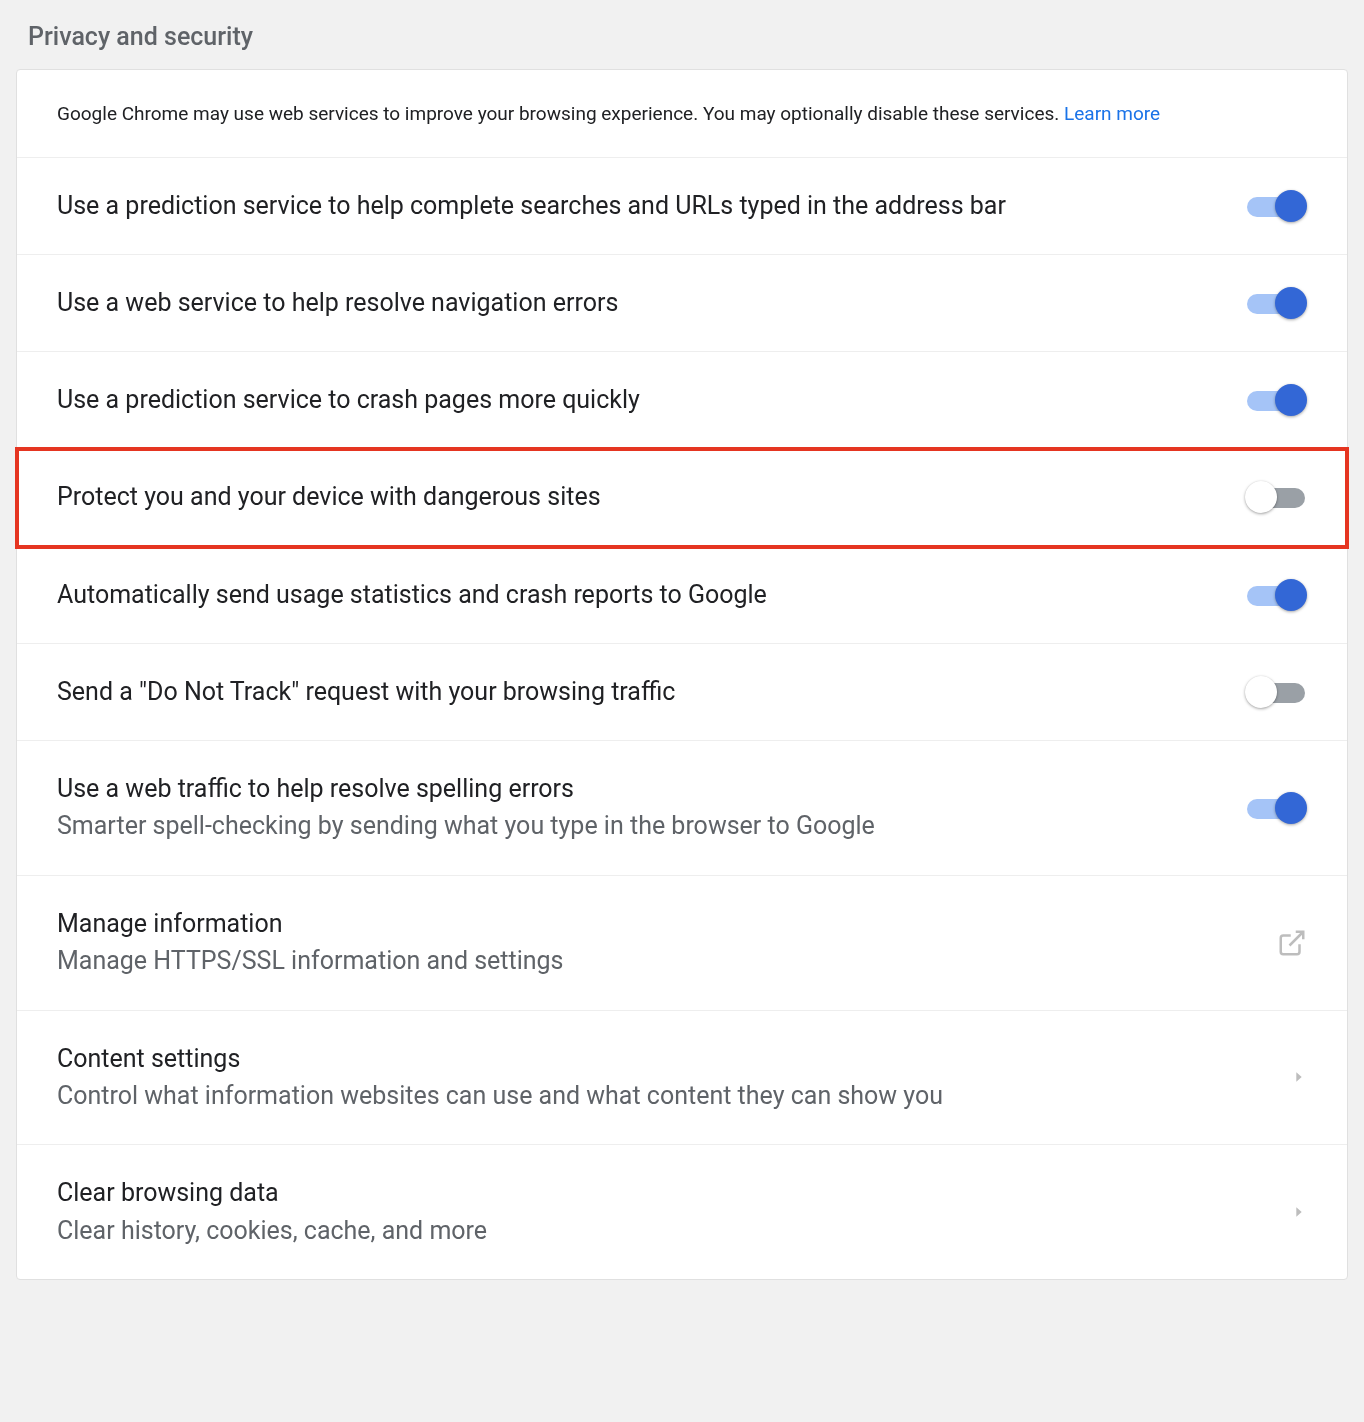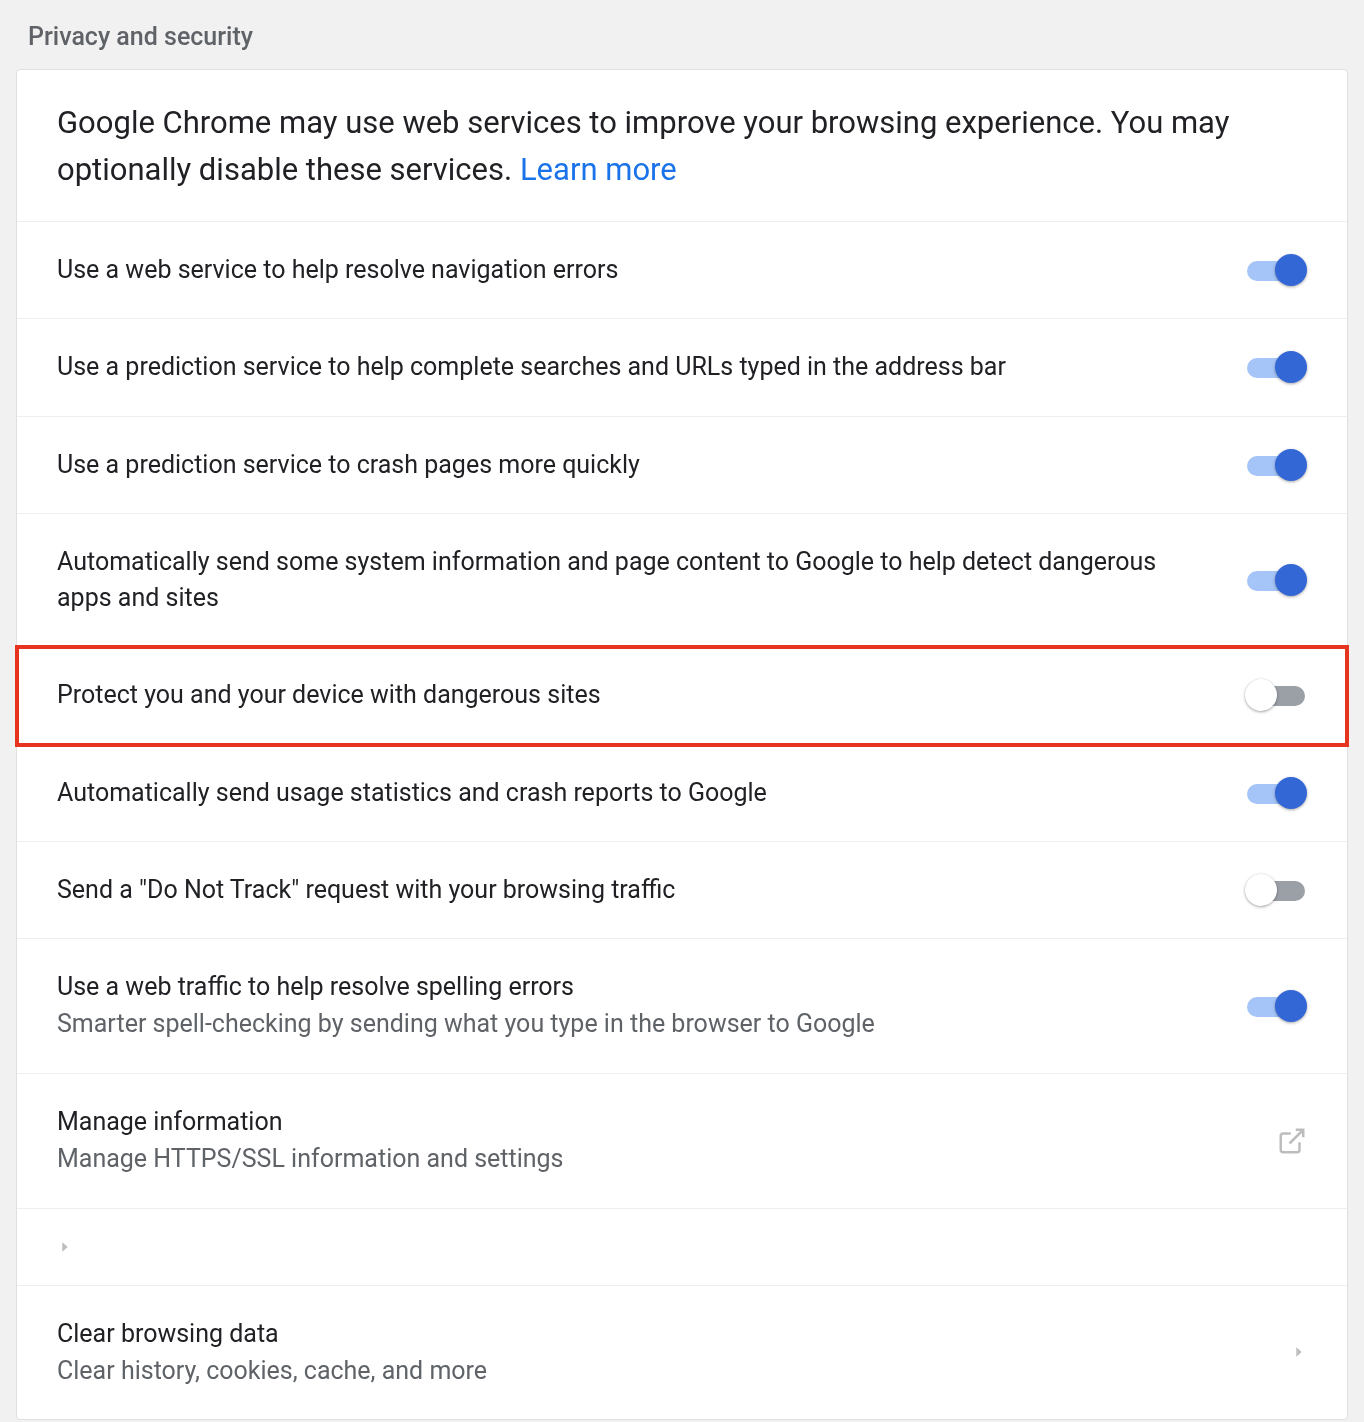--- a/index.html
+++ b/index.html
@@ -22,21 +22,21 @@
     color: #5f6368;
   }
   .card {
     margin: 0 16px 0 16px;
     background: #fff;
     border: 1px solid #e0e0e0;
     border-radius: 4px;
   }
   .intro {
     padding: 30px 40px 28px 40px;
-    font-size: 31px;
+    font-size: 19px;
     line-height: 1.5;
     border-bottom: 1px solid #eeeeee;
     color: #202124;
   }
   .intro a {
     color: #1a73e8;
     text-decoration: none;
   }
   .row {
     display: flex;
@@ -110,48 +110,39 @@
 <div class="page">
   <div class="section-title">Privacy and security</div>
 
   <div class="card">
     <div class="intro">
       <span>Google Chrome may use web services to improve your browsing experience. You may optionally disable these services. </span><a href="#">Learn more</a>
     </div>
     <div id="rows-container">
         <div class="row">
           <div class="labels">
+            <div class="title">Use a prediction service to help complete searches and URLs typed in the address bar</div>
+          </div>
+          <div class="toggle on">
+            <div class="track"></div>
+            <div class="thumb"></div>
+          </div>
+        </div>
+        <div class="row">
+          <div class="labels">
             <div class="title">Use a web service to help resolve navigation errors</div>
           </div>
           <div class="toggle on">
             <div class="track"></div>
             <div class="thumb"></div>
           </div>
         </div>
         <div class="row">
           <div class="labels">
-            <div class="title">Use a prediction service to help complete searches and URLs typed in the address bar</div>
-          </div>
-          <div class="toggle on">
-            <div class="track"></div>
-            <div class="thumb"></div>
-          </div>
-        </div>
-        <div class="row">
-          <div class="labels">
             <div class="title">Use a prediction service to crash pages more quickly</div>
-          </div>
-          <div class="toggle on">
-            <div class="track"></div>
-            <div class="thumb"></div>
-          </div>
-        </div>
-        <div class="row">
-          <div class="labels">
-            <div class="title">Automatically send some system information and page content to Google to help detect dangerous apps and sites</div>
           </div>
           <div class="toggle on">
             <div class="track"></div>
             <div class="thumb"></div>
           </div>
         </div>
         <div class="row highlight">
           <div class="labels">
             <div class="title">Protect you and your device with dangerous sites</div>
           </div>
@@ -195,20 +186,24 @@
           </div>
           <div class="icon-external">
             <svg viewBox="0 0 24 24" fill="none" stroke="currentColor" stroke-width="2">
               <path d="M18 13v6a2 2 0 0 1-2 2H5a2 2 0 0 1-2-2V8a2 2 0 0 1 2-2h6"></path>
               <polyline points="15 3 21 3 21 9"></polyline>
               <line x1="10" y1="14" x2="21" y2="3"></line>
             </svg>
           </div>
         </div>
         <div class="row">
+          <div class="labels">
+            <div class="title">Content settings</div>
+            <div class="subtitle">Control what information websites can use and what content they can show you</div>
+          </div>
           <div class="icon-chevron">
             <svg viewBox="0 0 24 24" fill="currentColor">
               <path d="M8 5l8 7-8 7z"></path>
             </svg>
           </div>
         </div>
         <div class="row">
           <div class="labels">
             <div class="title">Clear browsing data</div>
             <div class="subtitle">Clear history, cookies, cache, and more</div>

